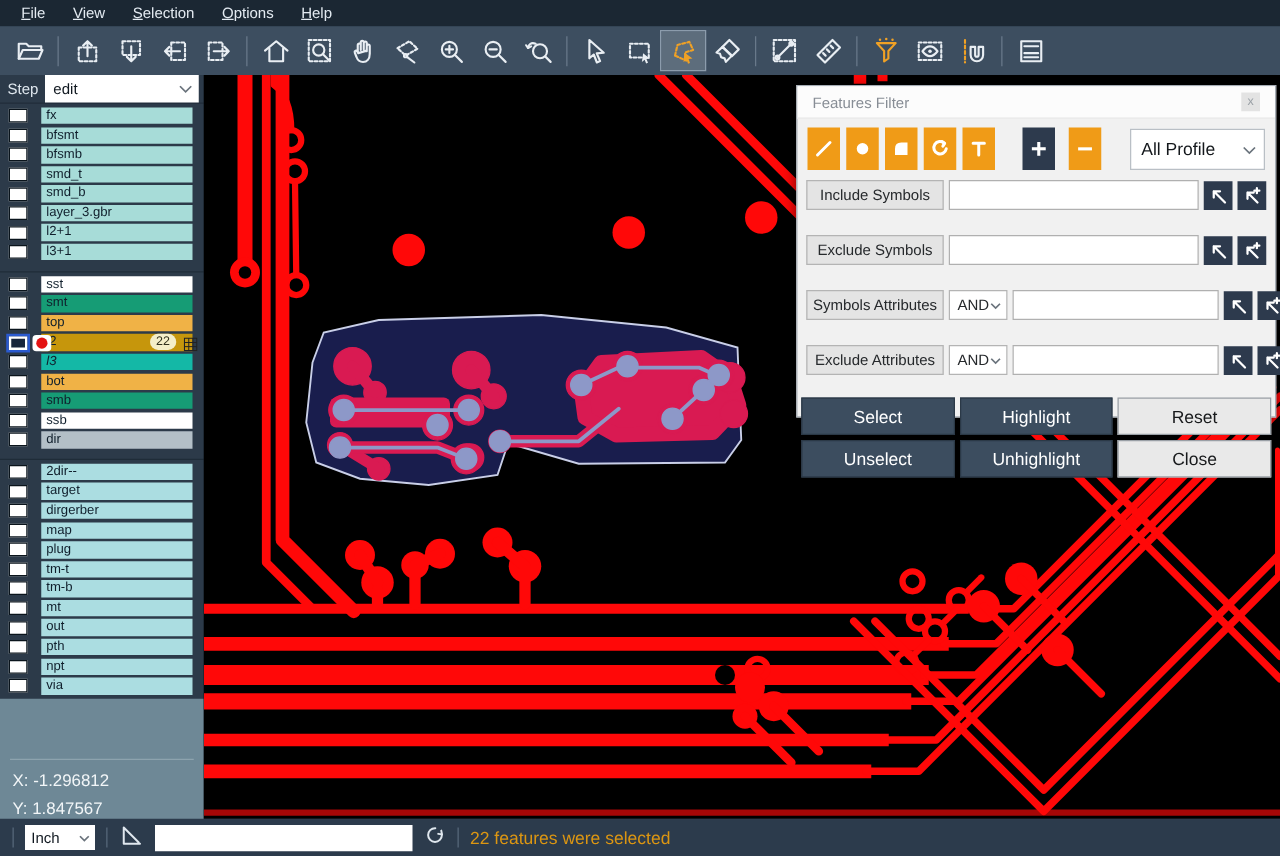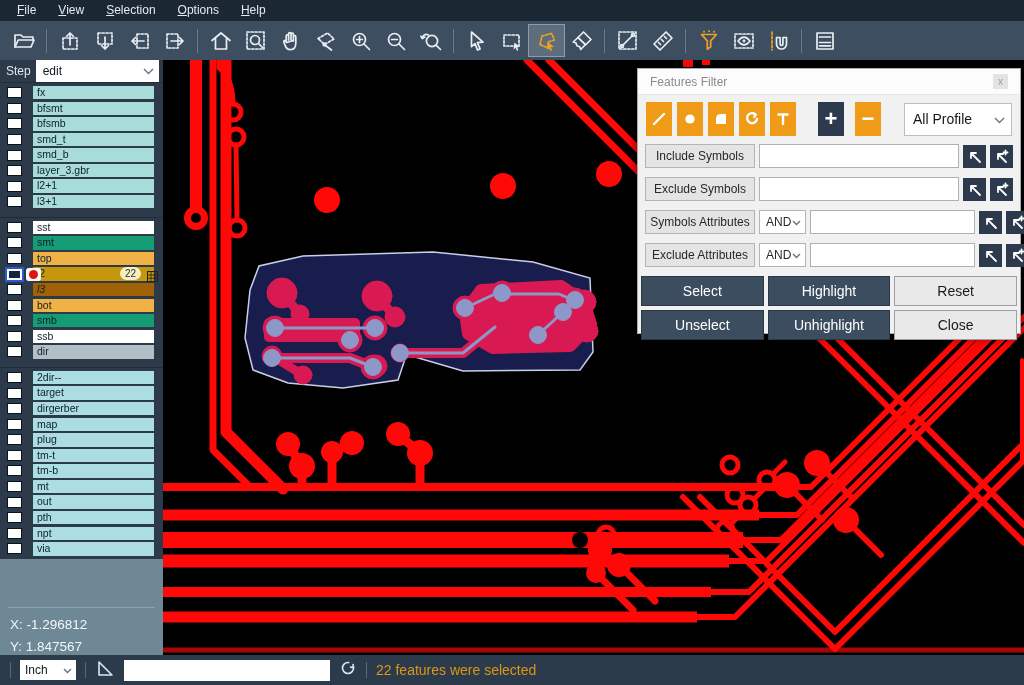--- a/index.html
+++ b/index.html
@@ -55,21 +55,21 @@
   .shape-btn{width:26px;height:34px;background:#f09b17;display:flex;align-items:center;
              justify-content:center;flex:0 0 auto;}
   .shape-btn svg{stroke:#fff;fill:none;stroke-width:2.4;stroke-linecap:round;stroke-linejoin:round;}
   .pm-btn{width:26px;height:34px;display:flex;align-items:center;justify-content:center;
           color:#fff;font-size:22px;font-weight:bold;flex:0 0 auto;line-height:1;}
   .plus{background:#2d3a4d;margin-left:17px;}
   .minus{background:#f09b17;margin-left:6px;}
   .profile-select{margin-left:auto;width:108px;height:33px;background:#fff;border:1px solid #b9bfc5;
                   display:flex;align-items:center;justify-content:space-between;padding:0 6px 0 8px;
                   font-size:14px;color:#14181c;box-sizing:border-box;}
-  .field-row{display:flex;align-items:center;margin:0 7px 5px;gap:4px;height:28px;}
+  .field-row{display:flex;align-items:center;margin:0 7px 16px;gap:4px;height:28px;}
   .field-label{width:110px;height:24px;background:#e4e4e4;border:1px solid #b4b4b4;font-size:12px;
                color:#26292c;display:flex;align-items:center;justify-content:center;box-sizing:border-box;flex:0 0 auto;}
   .and-select{width:47px;height:24px;background:#fff;border:1px solid #b4b4b4;display:flex;
               align-items:center;justify-content:space-between;padding:0 4px 0 6px;font-size:12px;
               color:#26292c;box-sizing:border-box;flex:0 0 auto;}
   .field-input{flex:1;height:24px;border:1px solid #b0b0b0;background:#fff;box-sizing:border-box;
                font-size:12px;padding:0 4px;font-family:"Liberation Sans",sans-serif;}
   .pick-btn{width:23px;height:23px;background:#2d3a4d;display:flex;align-items:center;
             justify-content:center;flex:0 0 auto;}
   .pick-btn svg{stroke:#fff;fill:none;stroke-width:1.8;stroke-linecap:round;stroke-linejoin:round;}
@@ -313,21 +313,21 @@
           </span>
           <div class="field" style="background: rgb(198, 150, 12);">l2</div>
           <span class="badge">22</span>
           <span class="grid-ic"><svg width="11" height="11" viewBox="0 0 11 11">
               <rect x="0.5" y="0.5" width="10" height="10" fill="none" stroke="#222" stroke-width="1"></rect>
               <path d="M0.5 4H10.5M0.5 7.3H10.5M4 0.5V10.5M7.3 0.5V10.5" stroke="#222" stroke-width="0.8"></path>
             </svg></span>
         </div>
         <div class="layer-row">
           <div class="cbx"></div>
-          <div class="field" style="background: #a16207; font-style: italic;">l3</div>
+          <div class="field" style="background: #14b8a6; font-style: italic;">l3</div>
         </div>
         <div class="layer-row">
           <div class="cbx"></div>
           <div class="field" style="background: rgb(240, 178, 70);">bot</div>
         </div>
         <div class="layer-row">
           <div class="cbx"></div>
           <div class="field" style="background: rgb(22, 156, 117);">smb</div>
         </div>
         <div class="layer-row">

